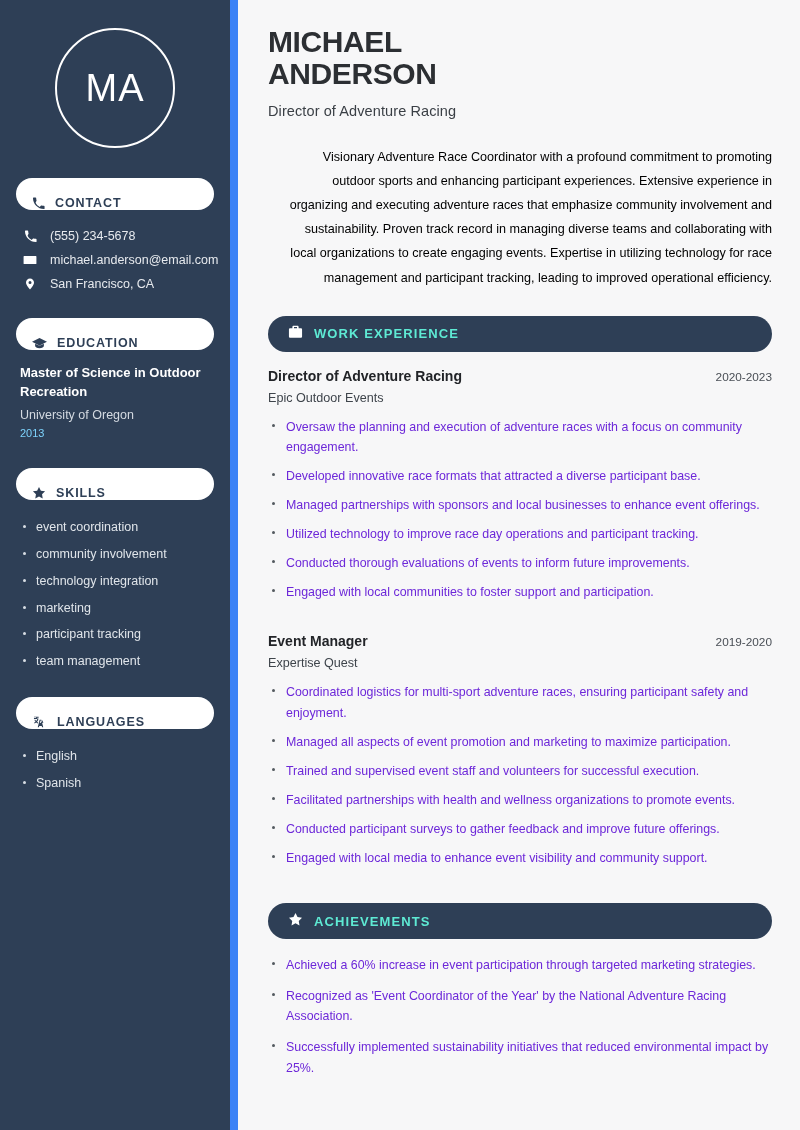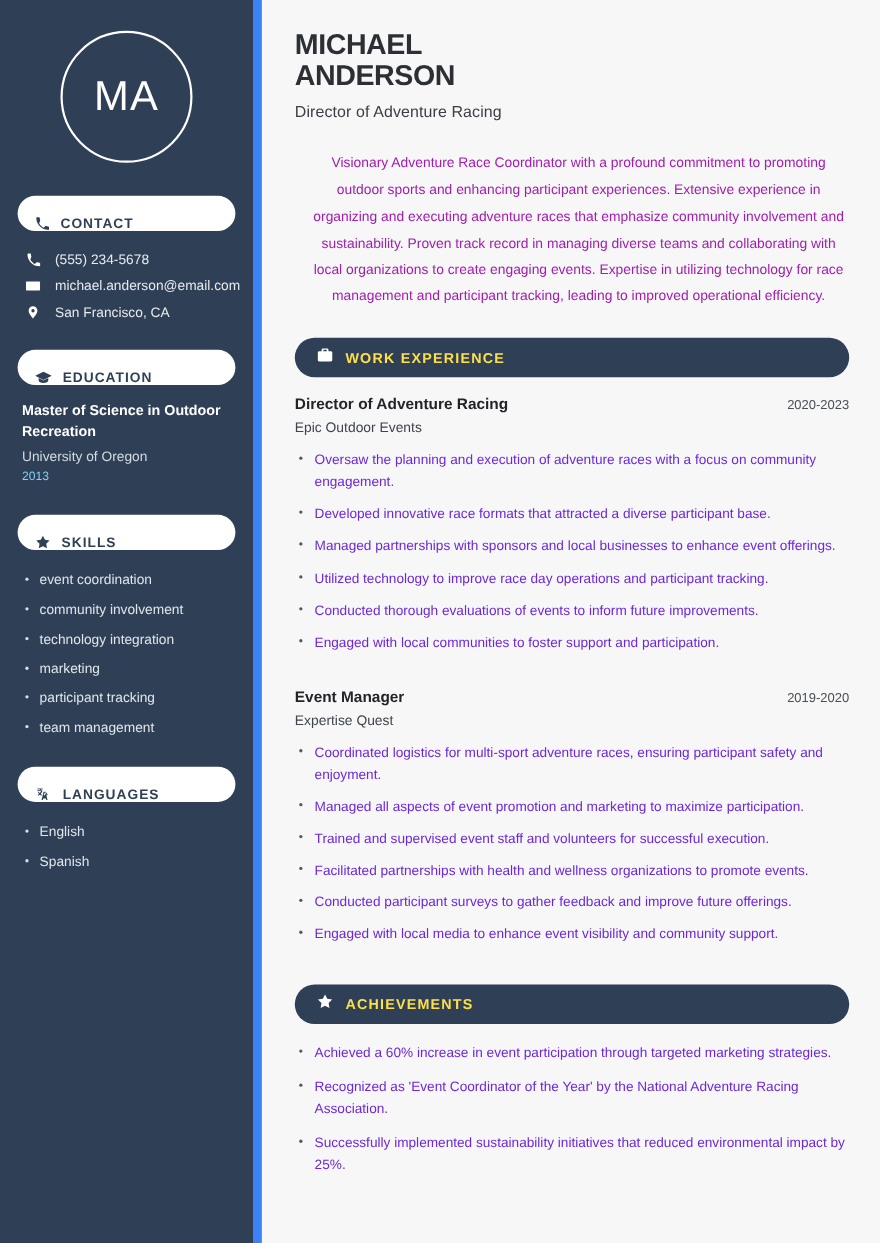--- a/index.html
+++ b/index.html
@@ -116,48 +116,48 @@
   }
 
   
   .main {
     flex: 1 1 auto;
     padding: 26px 28px 28px 30px;
     background: #f7f7f8;
   }
 
   .name {
-    font-size: 26px;
+    font-size: 30px;
     font-weight: 700;
     line-height: 1.08;
     letter-spacing: -0.4px;
     color: #2c2f33;
     text-transform: uppercase;
   }
   .headline {
     margin-top: 12px;
     font-size: 14.5px;
     color: #3a3f45;
     letter-spacing: 0.1px;
   }
 
   .summary {
     margin-top: 26px;
     font-size: 12.6px;
     line-height: 1.92;
-    color: #a21caf;
-    text-align: center;
+    color: #000000;
+    text-align: right;
     margin-left: 12px;
   }
 
   .section-bar {
     margin-top: 26px;
     margin-bottom: 16px;
     background: #2e3f56;
-    color: #fde047;
+    color: #5eead4;
     border-radius: 999px;
     height: 36px;
     display: flex;
     align-items: center;
     gap: 11px;
     padding: 0 20px;
   }
   .section-bar .bar-label {
     font-size: 13px;
     font-weight: 700;

